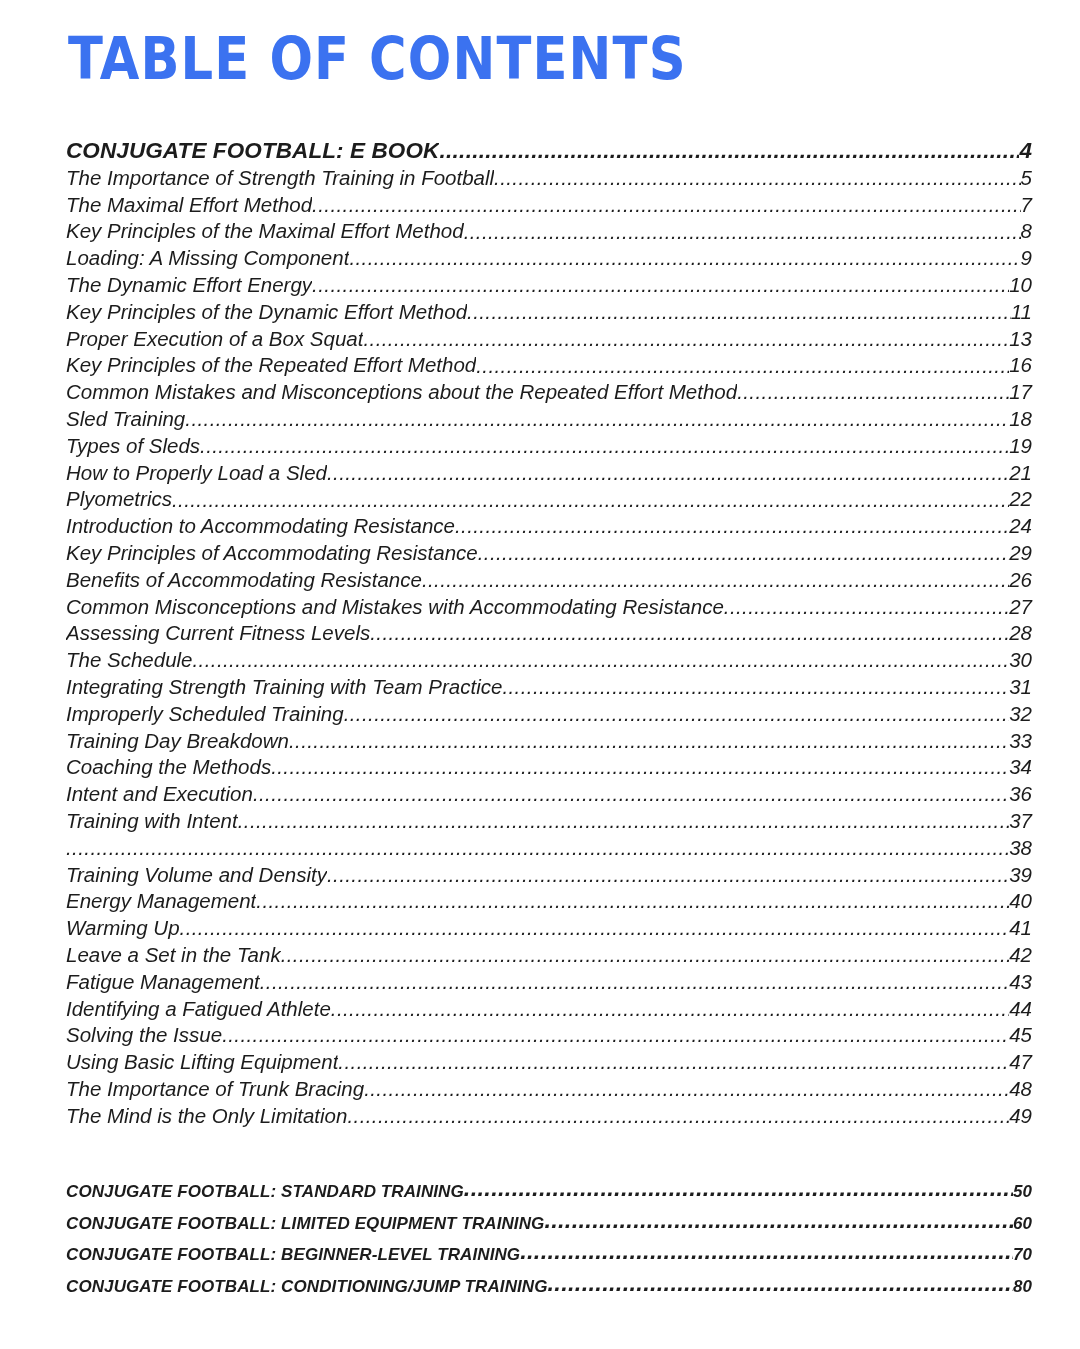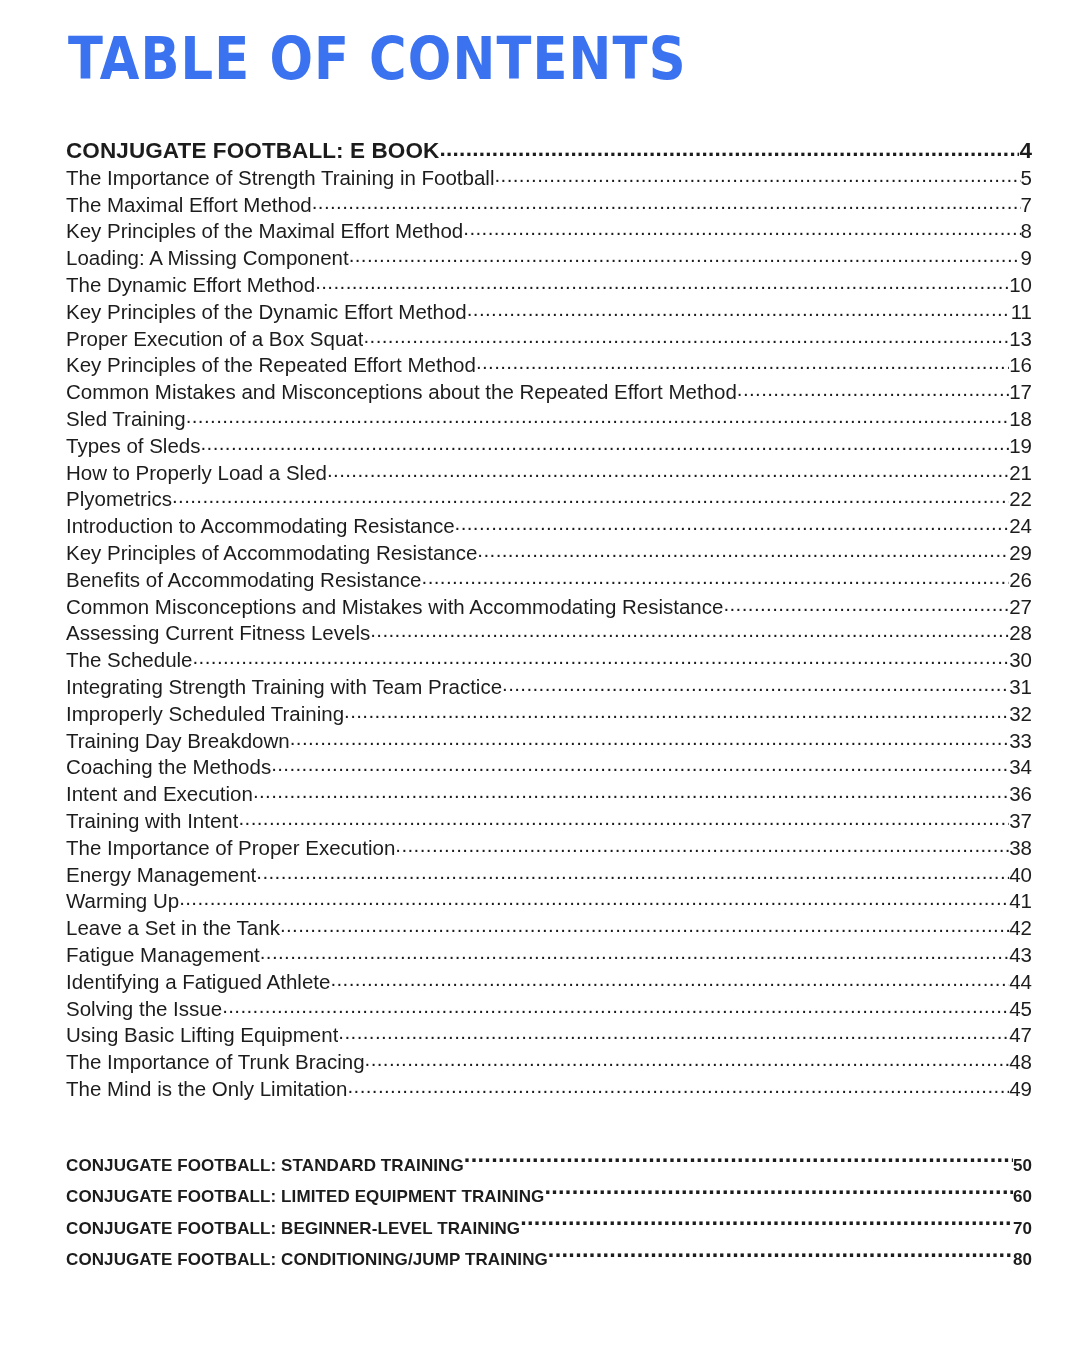--- a/index.html
+++ b/index.html
@@ -41,27 +41,28 @@
 
   .toc-body {
     position: absolute;
     left: 66px;
     top: 138px;
     width: 966px;
   }
 
   .toc-row {
     display: flex;
-    align-items: flex-start;
+    align-items: center;
     width: 100%;
     font-size: 20.5px;
     line-height: 26.8px;
     color: #1c1c1c;
     font-family: "Liberation Sans", sans-serif;
     white-space: nowrap;
+    font-style: italic;
   }
 
   .toc-row .entry-label {
     flex: 0 1 auto;
     overflow: hidden;
     text-overflow: clip;
   }
 
   .toc-row .leader {
     flex: 1 1 auto;
@@ -145,21 +146,21 @@
           <span class="entry-label">Key Principles of the Maximal Effort Method</span>
           <span class="leader"></span>
           <span class="page-num">8</span>
         </div>
         <div class="toc-row">
           <span class="entry-label">Loading: A Missing Component</span>
           <span class="leader"></span>
           <span class="page-num">9</span>
         </div>
         <div class="toc-row">
-          <span class="entry-label">The Dynamic Effort Method</span>
+          <span class="entry-label">The Dynamic Effort Energy</span>
           <span class="leader"></span>
           <span class="page-num">10</span>
         </div>
         <div class="toc-row">
           <span class="entry-label">Key Principles of the Dynamic Effort Method</span>
           <span class="leader"></span>
           <span class="page-num">11</span>
         </div>
         <div class="toc-row">
           <span class="entry-label">Proper Execution of a Box Squat</span>
@@ -250,23 +251,27 @@
           <span class="entry-label">Intent and Execution</span>
           <span class="leader"></span>
           <span class="page-num">36</span>
         </div>
         <div class="toc-row">
           <span class="entry-label">Training with Intent</span>
           <span class="leader"></span>
           <span class="page-num">37</span>
         </div>
         <div class="toc-row">
-          <span class="entry-label">The Importance of Proper Execution</span>
           <span class="leader"></span>
           <span class="page-num">38</span>
+        </div>
+        <div class="toc-row">
+          <span class="entry-label">Training Volume and Density</span>
+          <span class="leader"></span>
+          <span class="page-num">39</span>
         </div>
         <div class="toc-row">
           <span class="entry-label">Energy Management</span>
           <span class="leader"></span>
           <span class="page-num">40</span>
         </div>
         <div class="toc-row">
           <span class="entry-label">Warming Up</span>
           <span class="leader"></span>
           <span class="page-num">41</span>

